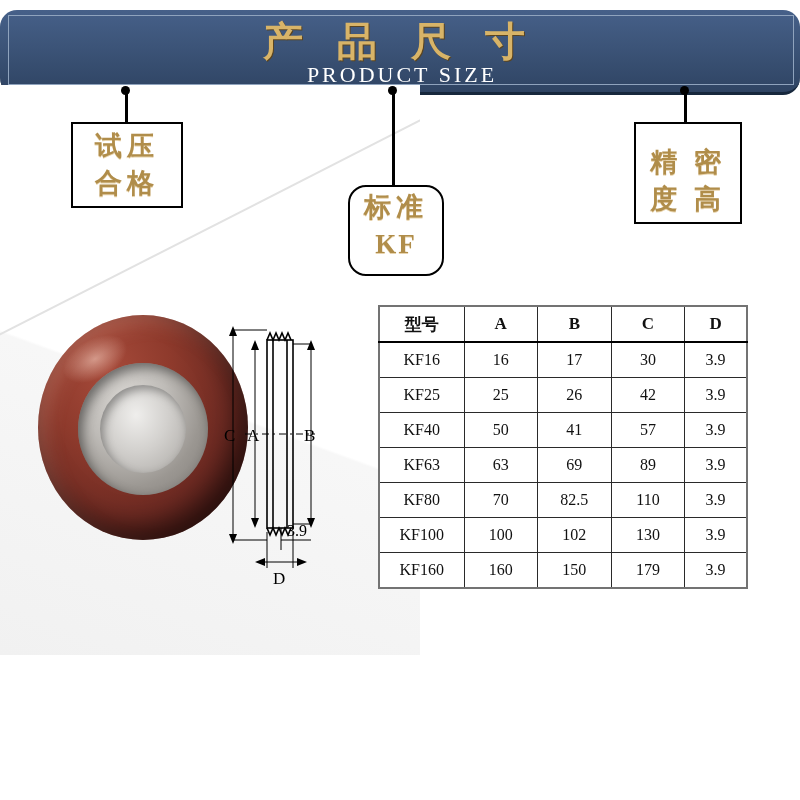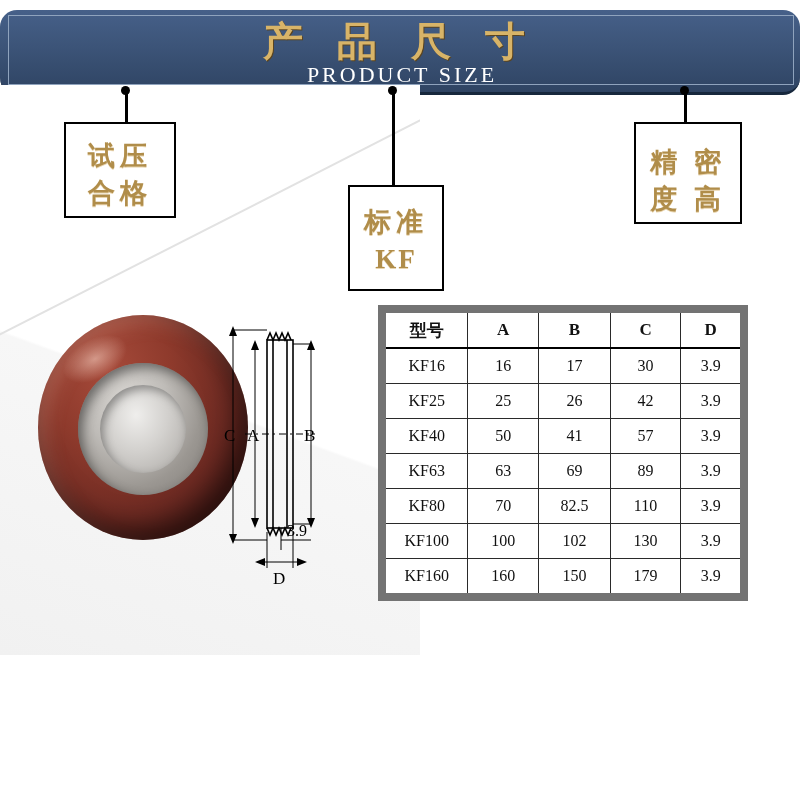--- a/index.html
+++ b/index.html
@@ -25,22 +25,22 @@
     background:linear-gradient(200deg,#ffffff 0%,#ffffff 55%,#f7f7f7 55.4%,#f1f1f1 100%);}
 
   
   .callout{position:absolute;background:#ffffff;border:2px solid #000000;
     text-align:center;font-family:"Liberation Serif",serif;font-weight:bold;
     color:#b08d4a;text-shadow:0 1px 0 #e8d4ae;}
   .callout .ln{display:block;letter-spacing:5px;}
   .stem{position:absolute;width:3px;background:#000000;}
   .stem-dot{position:absolute;width:9px;height:9px;border-radius:50%;background:#000000;}
 
-  #callout-test{left:64px;top:122px;width:108px;height:78px;font-size:27px;line-height:37px;padding-top:14px;}
-  #callout-std{left:348px;top:185px;width:92px;height:82px;font-size:27px;line-height:31px;padding-top:20px;}
+  #callout-test{left:71px;top:122px;width:108px;height:78px;font-size:27px;line-height:37px;padding-top:4px;}
+  #callout-std{left:348px;top:185px;width:92px;height:82px;font-size:27px;line-height:31px;padding-top:5px;border-radius:18px;}
   #callout-std .kf{display:block;font-size:27px;letter-spacing:2px;margin-top:6px;}
   #callout-prec{left:634px;top:122px;width:104px;height:78px;font-size:27px;line-height:37px;padding-top:20px;}
 
   
   .photo{position:absolute;left:38px;top:315px;width:210px;height:225px;}
   .ring-outer{position:absolute;left:0;top:0;width:210px;height:225px;border-radius:50%;
     background:radial-gradient(ellipse at 34% 26%, #a64a3a 0%, #8e3a2c 32%, #6d2a22 62%, #4a1a16 88%, #3a1411 100%);
     box-shadow:inset -10px -12px 26px rgba(0,0,0,.55), inset 8px 8px 18px rgba(255,190,170,.25);}
   .ring-inner{position:absolute;left:40px;top:48px;width:130px;height:132px;border-radius:50%;
     background:radial-gradient(ellipse at 38% 30%, #d9d6d2 0%, #bfbcb8 35%, #9b9792 65%, #7e7a76 100%);
@@ -52,21 +52,21 @@
     background:radial-gradient(ellipse at 50% 50%, rgba(255,220,205,.55) 0%, rgba(255,220,205,0) 70%);
     transform:rotate(-28deg);}
 
   
   .drawing{position:absolute;left:215px;top:300px;width:140px;height:300px;}
 
   
   .tbl-wrap{position:absolute;left:378px;top:305px;width:370px;}
   table{border-collapse:collapse;width:370px;background:#fff;}
   table, td, th{border:1px solid #2a2a2a;}
-  table{border:8px solid #737373;}
+  table{border:2px solid #737373;}
   th,td{font-family:"Liberation Serif",serif;font-size:16px;text-align:center;
     height:32px;color:#111;}
   th{font-weight:bold;font-size:17px;}
   thead tr{border-bottom:2px solid #000;}
   th:first-child,td:first-child{width:96px;}
   th:nth-child(2),td:nth-child(2){width:88px;}
   th:nth-child(3),td:nth-child(3){width:88px;}
   th:nth-child(4),td:nth-child(4){width:88px;}
   th:nth-child(5),td:nth-child(5){width:74px;}
 </style>

